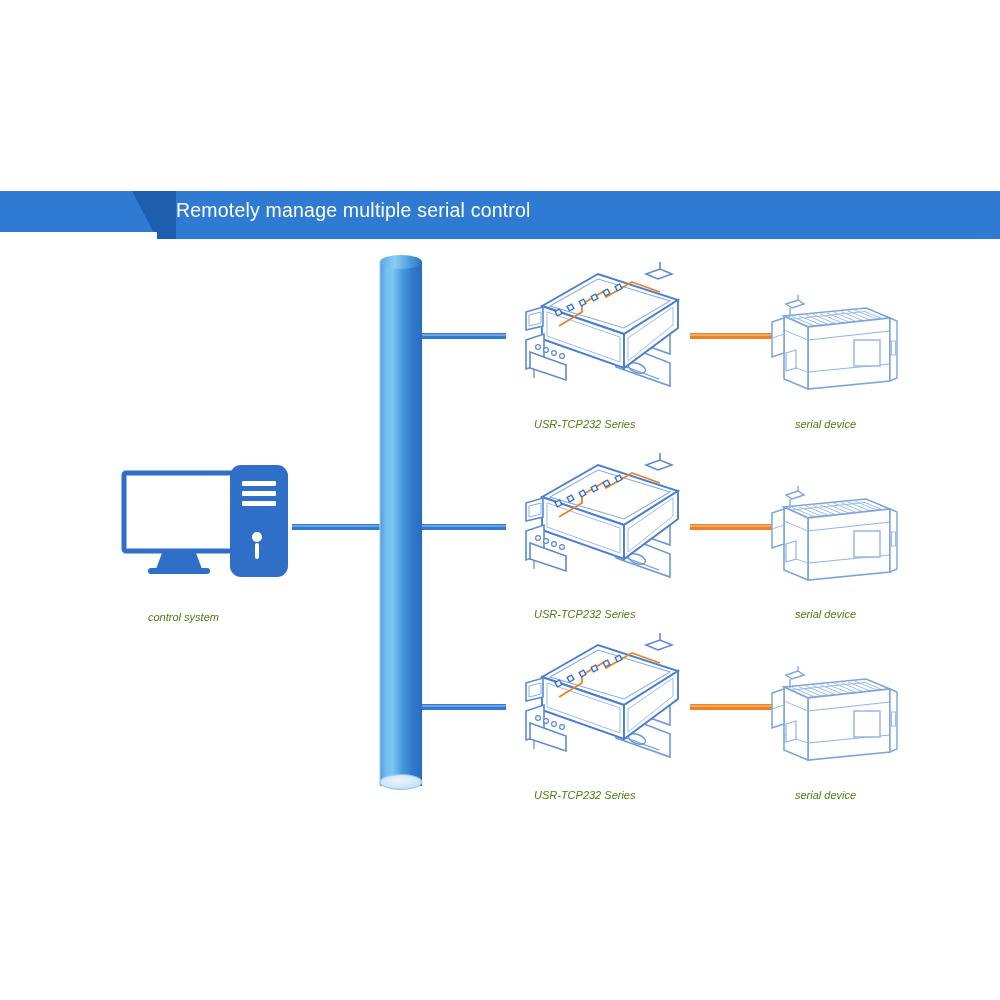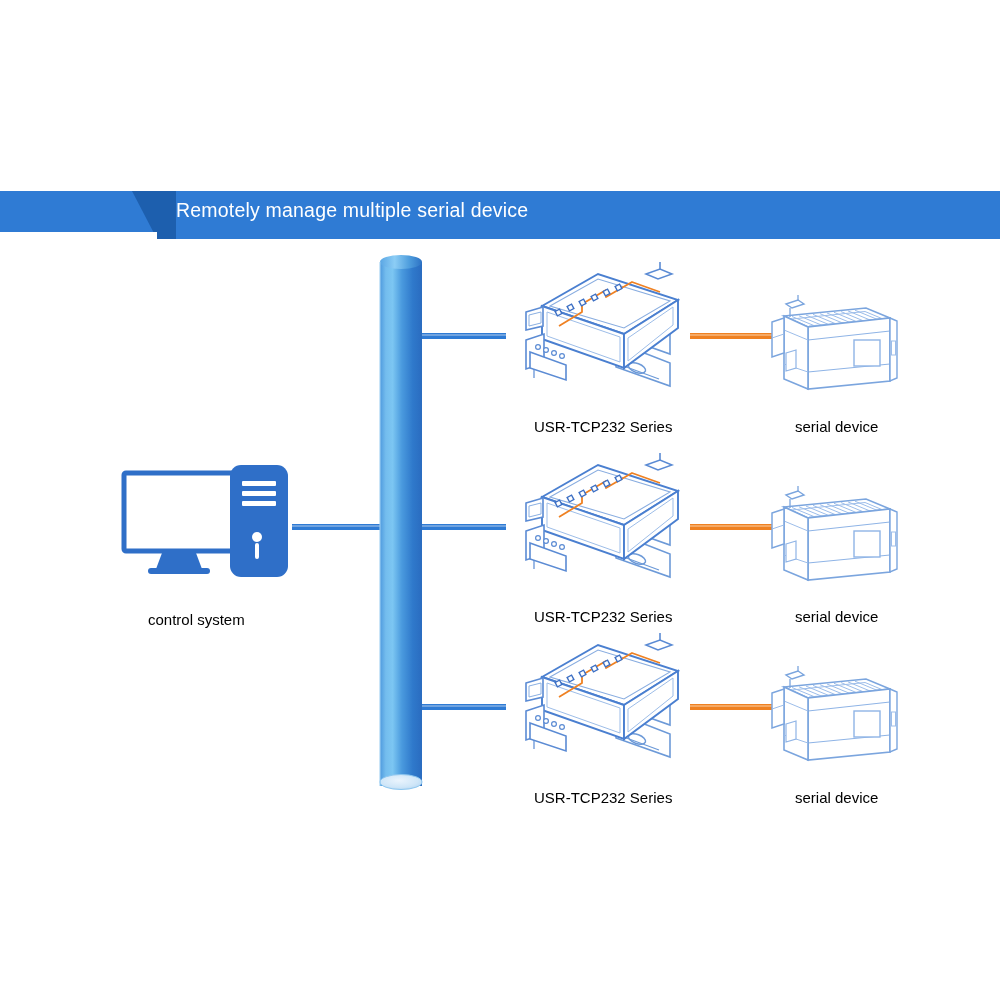--- a/index.html
+++ b/index.html
@@ -28,23 +28,24 @@
     position: absolute;
     left: 176px;
     top: 199px;
     font-size: 19.5px;
     color: #ffffff;
     letter-spacing: 0.2px;
     white-space: nowrap;
   }
   .lbl {
     position: absolute;
-    font-size: 15px;
-    color: #000000;
+    font-size: 11px;
+    color: #4d7c0f;
     white-space: nowrap;
+    font-style: italic;
   }
   .lbl-ctrl { left: 148px; top: 611px; text-align: right; }
   .lbl-gw-1 { left: 534px; top: 418px; }
   .lbl-gw-2 { left: 534px; top: 608px; }
   .lbl-gw-3 { left: 534px; top: 789px; }
   .lbl-sd-1 { left: 795px; top: 418px; }
   .lbl-sd-2 { left: 795px; top: 608px; }
   .lbl-sd-3 { left: 795px; top: 789px; }
 </style>
 </head>
@@ -242,21 +243,21 @@
     </g>
     <g>
       <use href="#plc" x="770" y="487"></use>
     </g>
     <g>
       <use href="#plc" x="770" y="667"></use>
     </g>
 
   </svg>
 
-  <div class="banner-title">Remotely manage multiple serial device</div>
+  <div class="banner-title">Remotely manage multiple serial control</div>
 
   <div class="lbl lbl-ctrl">control system</div>
 
   <div class="lbl lbl-gw-1">USR-TCP232 Series</div>
   <div class="lbl lbl-gw-2">USR-TCP232 Series</div>
   <div class="lbl lbl-gw-3">USR-TCP232 Series</div>
 
   <div class="lbl lbl-sd-1">serial device</div>
   <div class="lbl lbl-sd-2">serial device</div>
   <div class="lbl lbl-sd-3">serial device</div>

